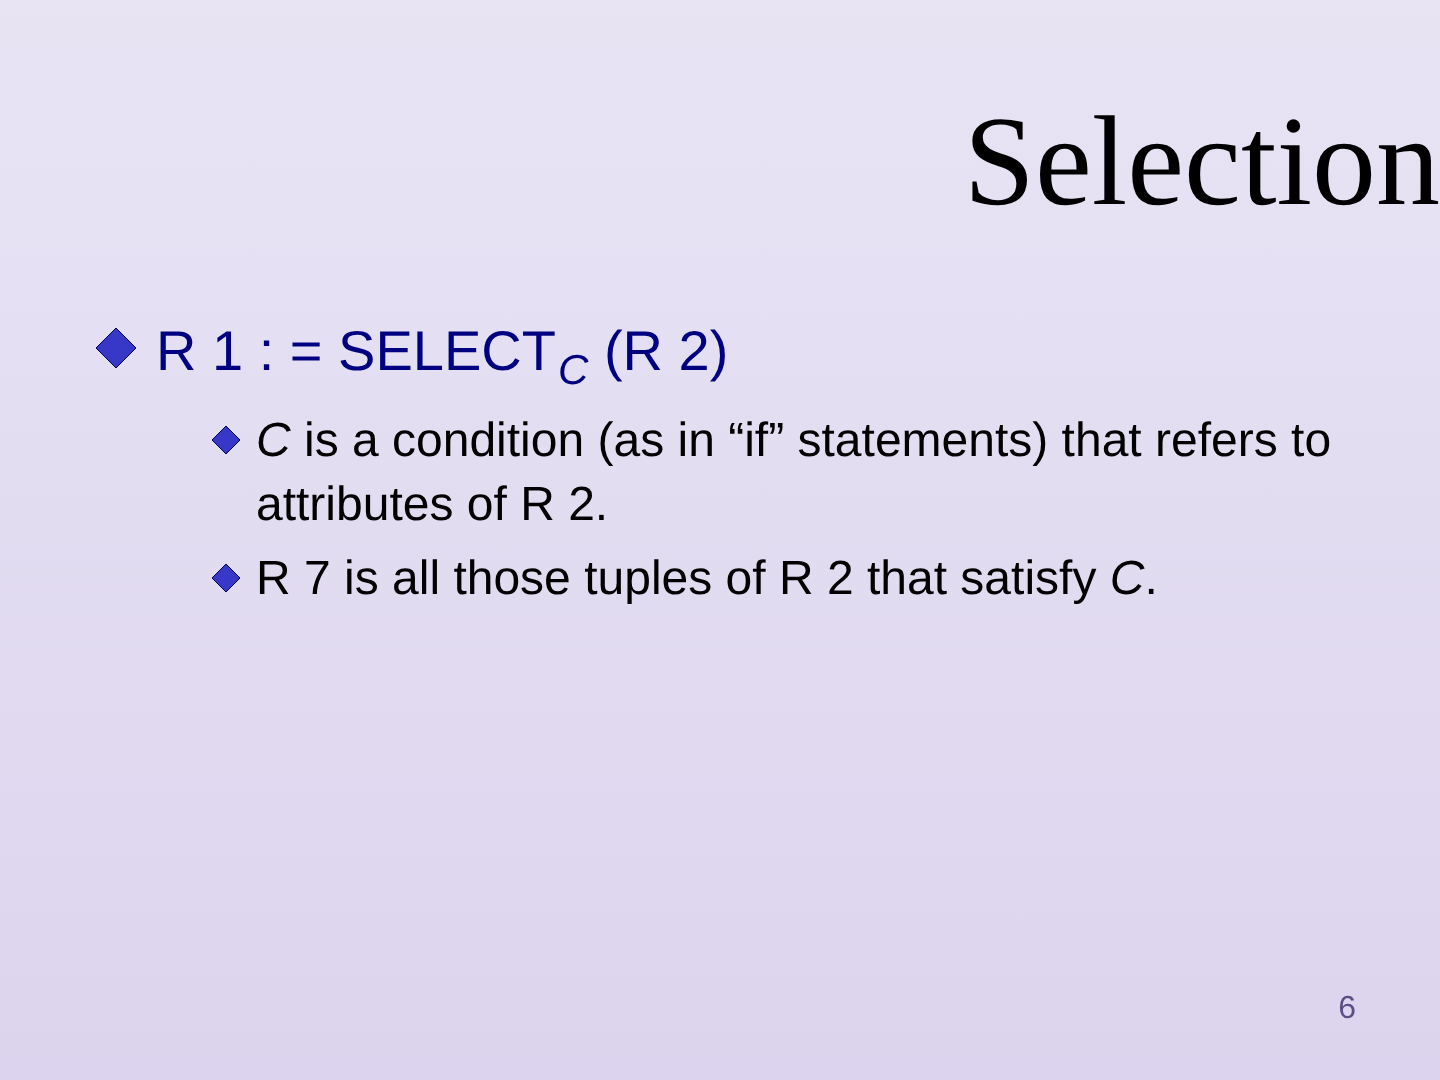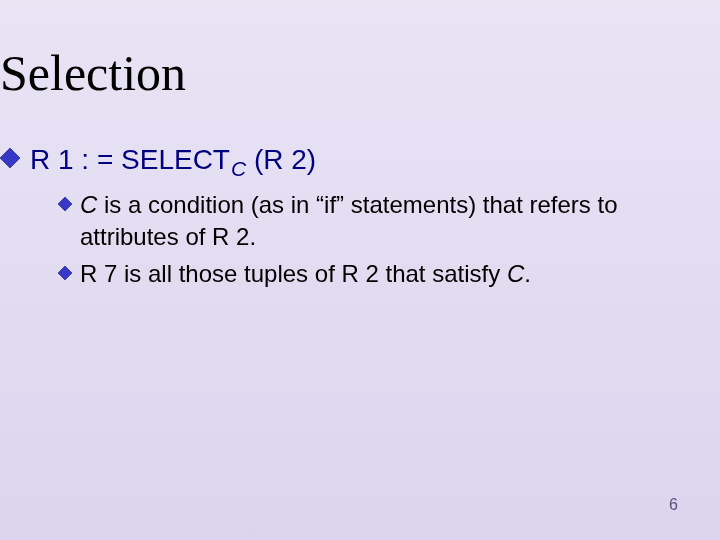--- a/index.html
+++ b/index.html
@@ -9,29 +9,30 @@
     height: 540px;
     overflow: hidden;
   }
   body {
     background: linear-gradient(to bottom, #e8e4f4 0%, #dcd4ee 100%);
     font-family: Verdana, Geneva, sans-serif;
     position: relative;
     color: #000;
   }
   .title {
-    text-align: left;
+    text-align: right;
     font-family: "Times New Roman", Times, serif;
-    font-size: 50px;
+    font-size: 64px;
     font-weight: normal;
     margin-top: 44px;
     margin-bottom: 40px;
     color: #000;
   }
   .content {
+    padding-left: 48px;
     padding-right: 40px;
   }
   .main-bullet {
     display: flex;
     align-items: flex-start;
     margin-bottom: 10px;
   }
   .diamond-icon {
     flex: 0 0 auto;
     margin-right: 10px;

